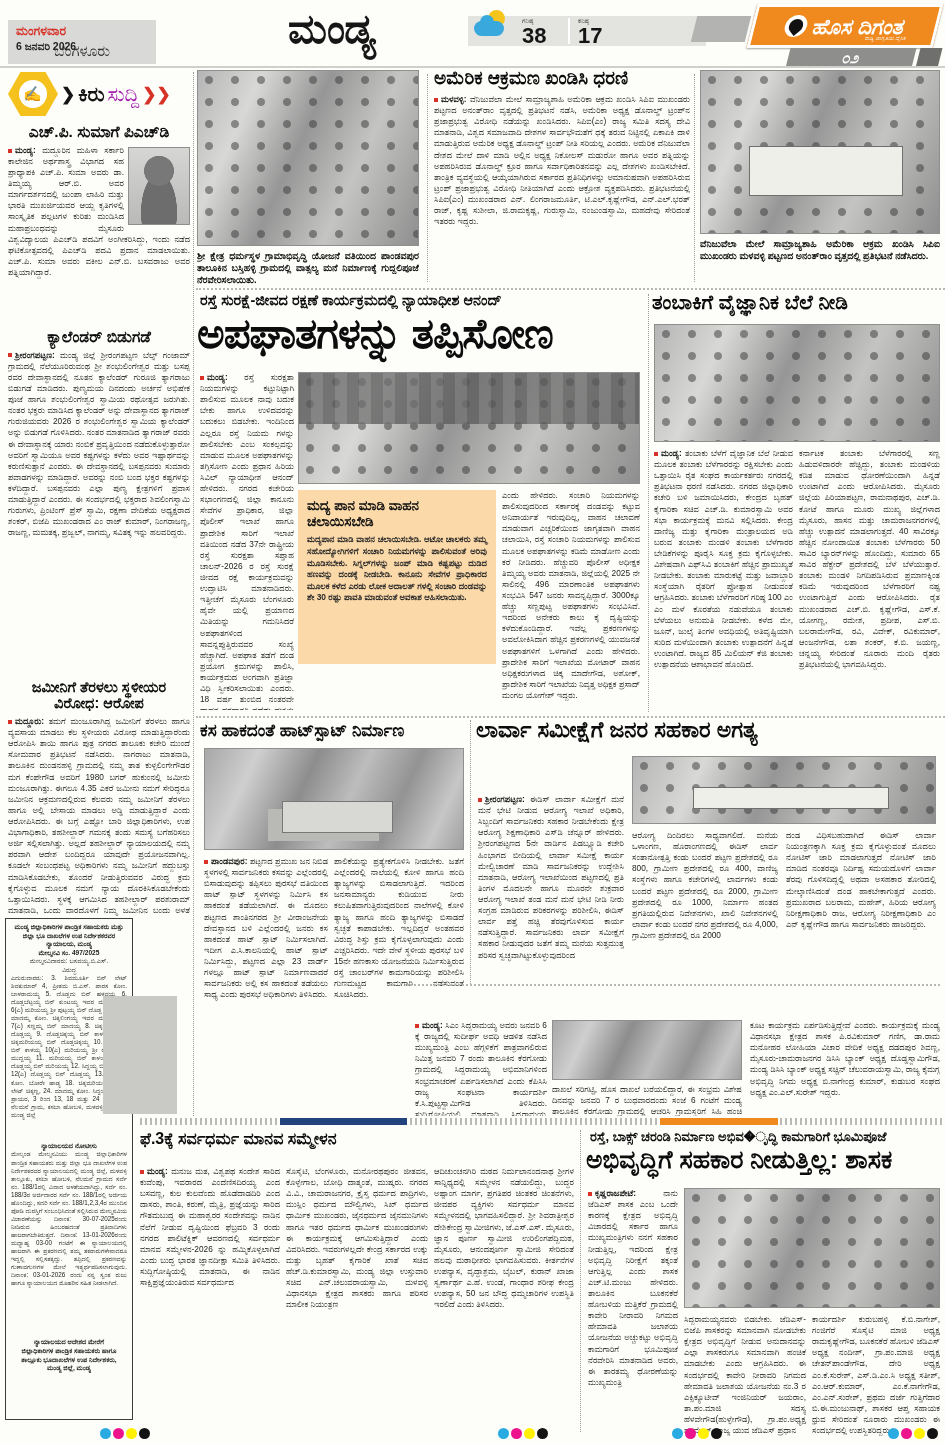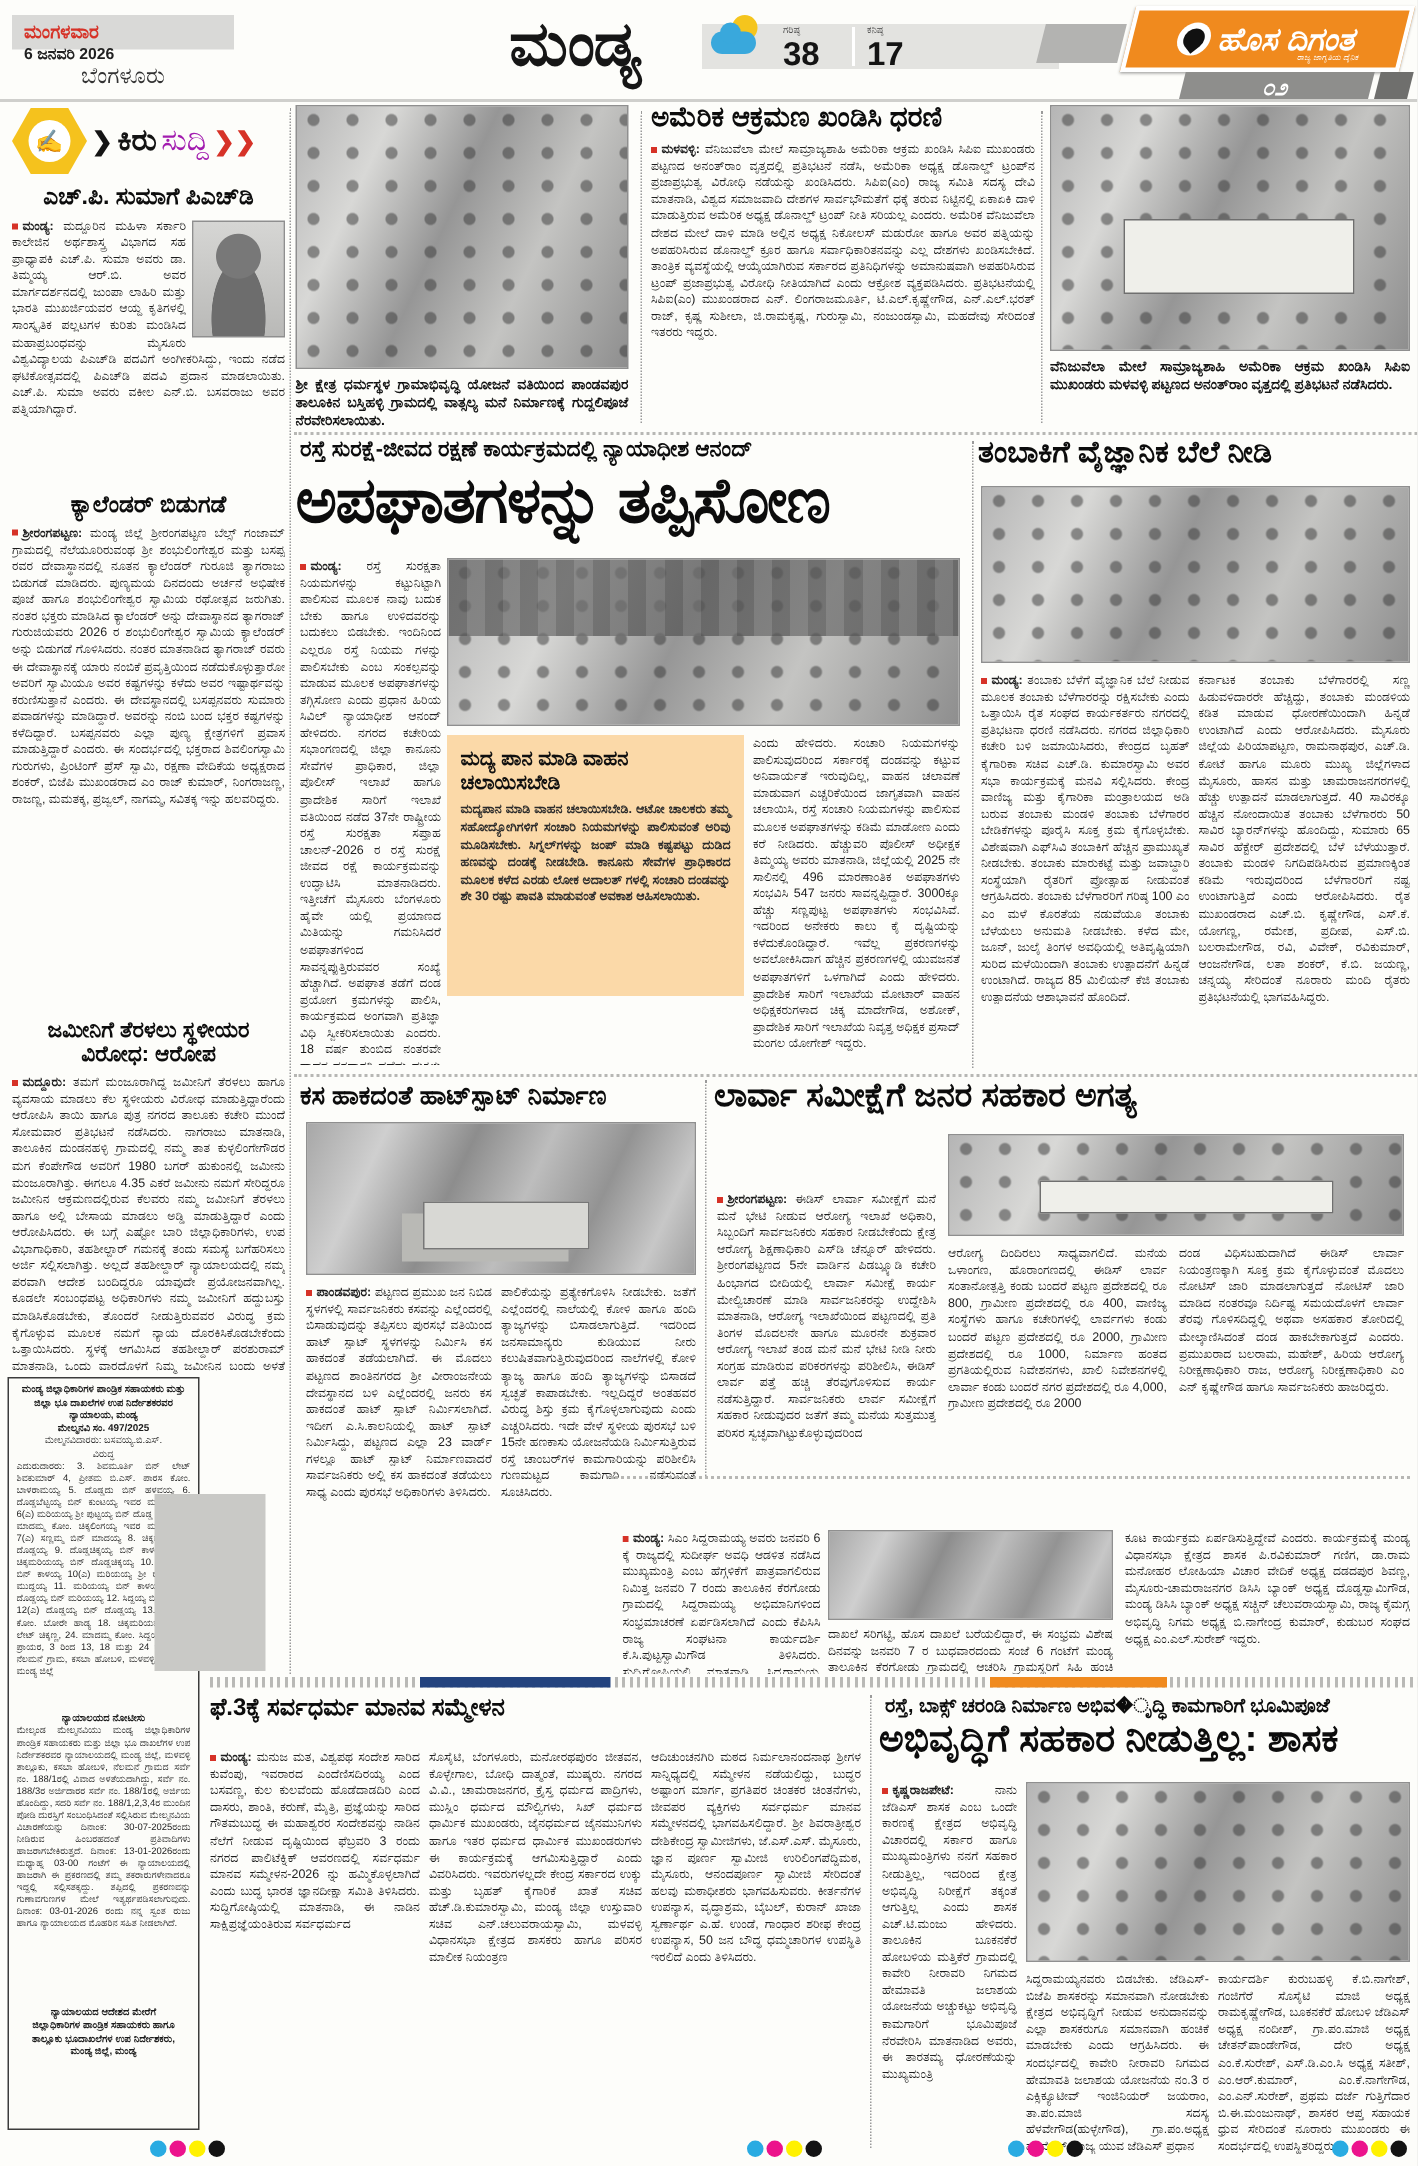--- a/index.html
+++ b/index.html
@@ -69,27 +69,27 @@
   
   .stripes{background:repeating-linear-gradient(90deg,#b9b9b6 0 2px,rgba(0,0,0,0) 2px 5px);}
   .dot{width:11px;height:11px;border-radius:50%;display:inline-block;margin-right:2px;}
   .cmyk{white-space:nowrap;}
 </style>
 </head>
 <body>
 
 <div id="paper">
 
-  <div id="datebox" class="abs" style="left:8px;top:10px;width:148px;height:23px;">
+  <div id="datebox" class="abs" style="left:8px;top:20px;width:148px;height:44px;">
     <div class="day">ಮಂಗಳವಾರ</div>
     <div class="dt">6 ಜನವರಿ 2026</div>
   </div>
   <div class="abs" style="left:8px;top:42px;width:148px;text-align:center;font-size:15px;color:#333;">ಬೆಂಗಳೂರು</div>
 
-  <div class="abs mast-title" style="left:288px;top:6px;width:190px;text-align:center;">ಮಂಡ್ಯ</div>
+  <div class="abs mast-title" style="left:288px;top:6px;width:190px;text-align:left;">ಮಂಡ್ಯ</div>
 
   <div id="wband" class="abs" style="left:468px;top:16px;width:238px;height:30px;"></div>
   <div class="abs" style="left:472px;top:8px;width:44px;height:38px;">
     <div class="abs" style="left:16px;top:2px;width:17px;height:17px;border-radius:50%;background:#F5C51D;"></div>
     <div class="abs" style="left:2px;top:13px;width:30px;height:15px;border-radius:9px;background:#39A8DC;"></div>
     <div class="abs" style="left:8px;top:7px;width:14px;height:14px;border-radius:50%;background:#39A8DC;"></div>
   </div>
   <div class="abs" style="left:522px;top:18px;">
     <div class="wlab">ಗರಿಷ್ಠ</div>
     <div class="wnum">38</div>

